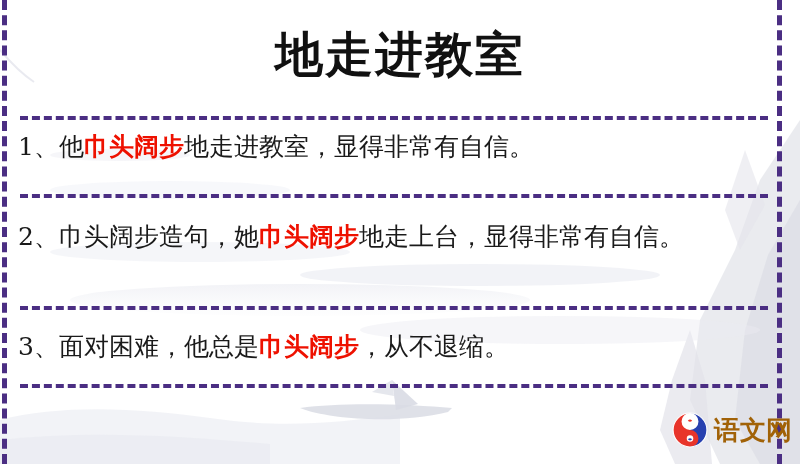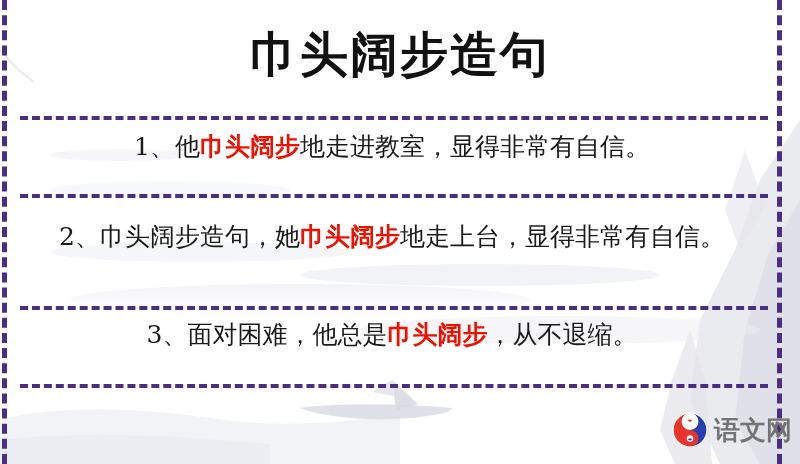--- a/index.html
+++ b/index.html
@@ -77,46 +77,45 @@
   
   .sentence {
     position: absolute;
     left: 18px;
     width: 748px;
     font-size: 25px;
     line-height: 42px;
     color: #1a1a1a;
     z-index: 4;
     font-family: "DejaVu Serif", "Liberation Serif", serif;
-    text-align: center;
   }
   .s1 { top: 126px; }
   .s2 { top: 216px; }
-  .s3 { top: 314px; }
+  .s3 { top: 326px; }
 
   .idiom {
     color: #ee1100;
     font-weight: bold;
   }
 
   
   .logo {
     position: absolute;
     left: 672px;
     top: 412px;
     display: flex;
     align-items: center;
     gap: 6px;
     z-index: 5;
   }
   .logo-mark { width: 36px; height: 36px; display: block; }
   .logo-text {
     font-size: 26px;
     font-weight: bold;
-    color: #737373;
+    color: #a16207;
     letter-spacing: 0px;
     font-family: "DejaVu Sans", "Liberation Sans", sans-serif;
   }
 </style>
 </head>
 <body>
 
 <div id="page">
 
   <div class="watermark">
@@ -151,21 +150,21 @@
       <path d="M392 380 L372 392 L394 396 Z" fill="#e2e4eb" opacity="0.9"></path>
 
       <path d="M0 50 C 10 62, 22 74, 34 82" stroke="#e3e5ec" stroke-width="2" fill="none" opacity="0.8"></path>
       <ellipse cx="120" cy="155" rx="70" ry="6" fill="#edeef4" opacity="0.5"></ellipse>
     </svg>
   </div>
 
   <div class="frame-left"></div>
   <div class="frame-right"></div>
 
-  <div class="title">巾头阔步造句</div>
+  <div class="title">地走进教室</div>
 
   <div class="rule rule-1"></div>
   <div class="rule rule-2"></div>
   <div class="rule rule-3"></div>
   <div class="rule rule-4"></div>
 
   <div class="sentence s1">
     <span>1、</span><span>他</span><span class="idiom">巾头阔步</span><span>地走进教室，显得非常有自信。</span>
   </div>
 

